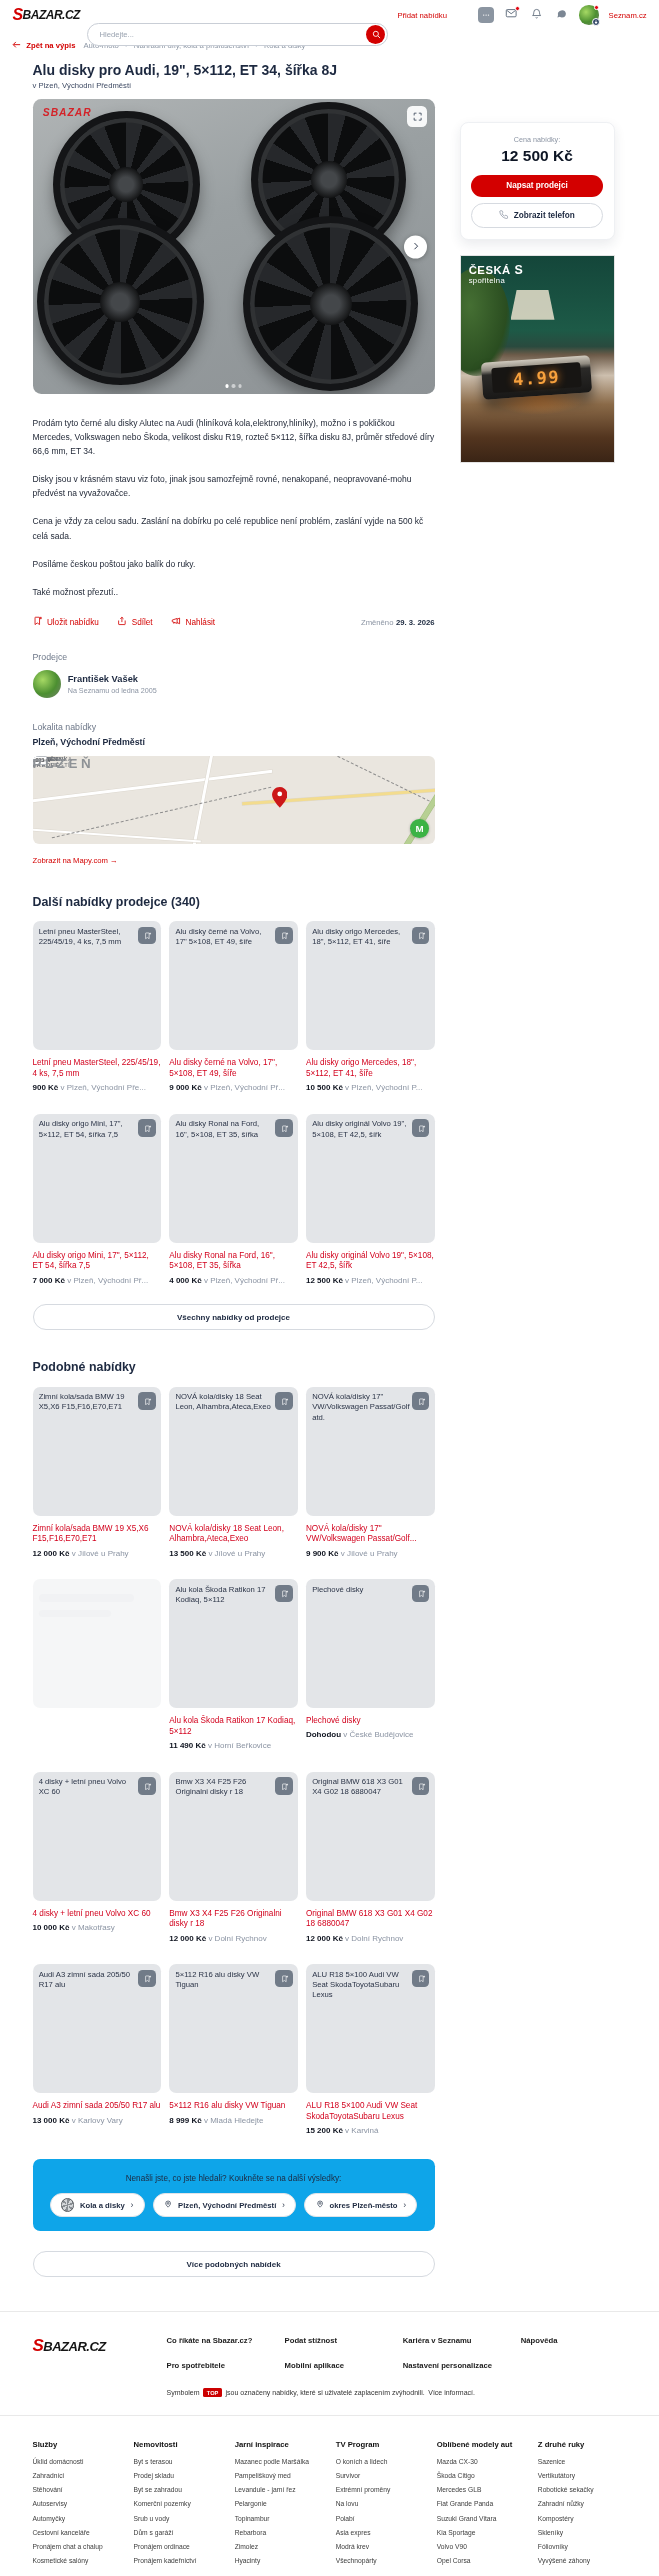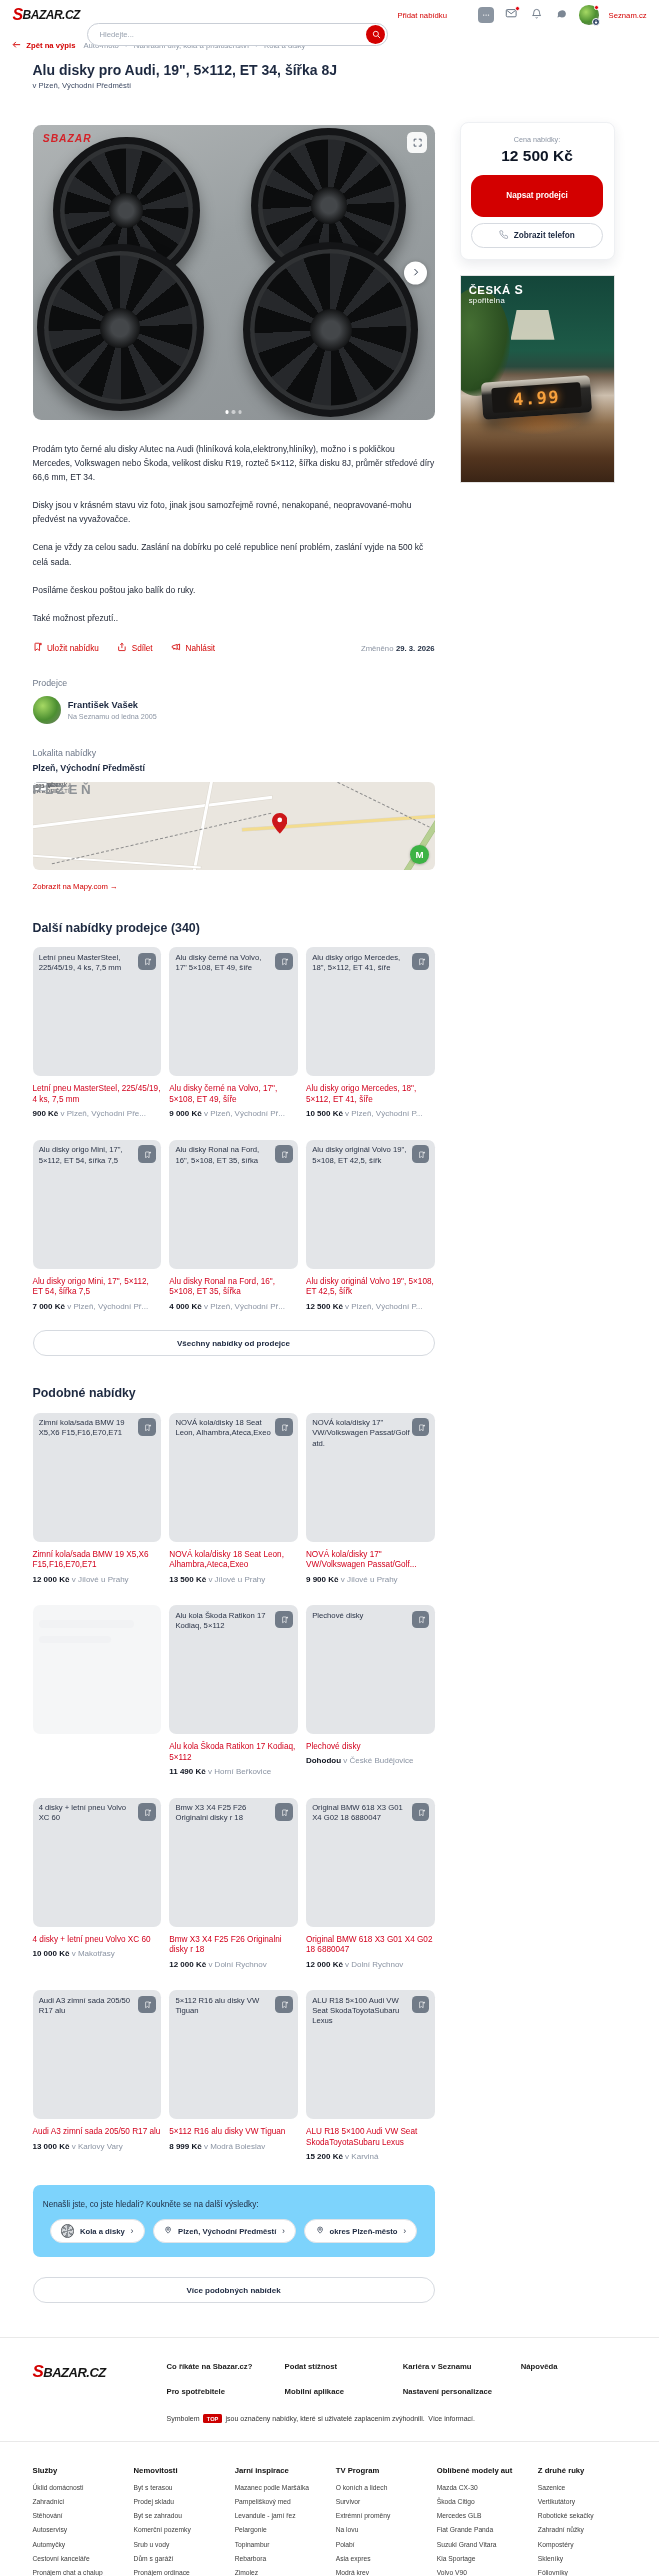--- a/index.html
+++ b/index.html
@@ -27,21 +27,21 @@
   
   .crumbrow{display:flex;align-items:center;gap:8px;padding:10.3px 12.4px 3.1px;font-size:7.7px;}
   .back{color:#d30000;font-weight:700;display:flex;align-items:center;gap:4.6px;}
   .crumbs{display:flex;align-items:center;color:#8d97a5;}
   .crumbs span:not(:last-child)::after{content:"›";margin:0 6.2px;color:#c2c8d1;}
   
   .container{width:594px;margin:0 auto;}
   h1{font-size:14px;font-weight:800;margin:7.2px 0 3.1px;color:#1d2940;}
   .subtitle{font-size:7.7px;color:#3e4a63;margin:0 0 9.3px;}
   .cols{display:flex;gap:25px;align-items:flex-start;}
-  .leftcol{width:402px;flex:0 0 402px;margin-top:26px;}
+  .leftcol{width:402px;flex:0 0 402px;}
   .rightcol{width:155px;flex:0 0 155px;}
   
   .gallery{position:relative;height:295px;border-radius:8.2px;overflow:hidden;background:linear-gradient(160deg,#b0b4b5,#9aa0a2 40%,#8d9295);}
   .wheel{position:absolute;border-radius:50%;background:repeating-conic-gradient(#26282b 0 15deg,#0c0d0e 15deg 36deg);border:7.7px solid #141517;box-shadow:inset 0 0 0 4.6px #303234,0 8.2px 14.4px rgba(0,0,0,.35);}
   .wheel::after{content:"";position:absolute;inset:37%;border-radius:50%;background:radial-gradient(circle,#44474a 0 30%,#121314 72%);}
   .wheel.w1{left:5%;top:4%;width:147px;height:147px;}
   .wheel.w2{right:7%;top:1%;width:155px;height:155px;}
   .wheel.w3{left:1%;bottom:3%;width:167px;height:167px;}
   .wheel.w4{right:4%;bottom:1%;width:175px;height:175px;}
   .watermark{position:absolute;top:8.2px;left:10.3px;color:rgba(215,22,28,.92);font-weight:800;font-style:italic;font-size:10.3px;letter-spacing:1px;}
@@ -88,31 +88,31 @@
   .bm{position:absolute;top:5.2px;right:5.2px;width:17.5px;height:17.5px;border-radius:4.6px;background:rgba(93,104,119,.85);border:0;display:grid;place-items:center;}
   .ctitle{color:#d2001c;font-size:8.2px;line-height:1.32;margin:7.7px 0 3.6px;}
   .cprice{font-size:8px;}
   .cprice b{font-weight:800;color:#0f1420;}
   .cprice .loc{color:#8b94a3;}
   .skelbars .sb{height:7.7px;border-radius:4.1px;background:#f1f2f4;margin-top:7.7px;}
   .skelbars .sb:first-child{width:82%;margin-top:9.8px;}
   .skelbars .sb:last-child{width:62%;}
   .pill-btn{display:block;width:100%;height:26px;border-radius:14px;border:0.5px solid #d6dae0;background:#fff;color:#1d2940;font-weight:800;font-size:8px;margin-top:19.6px;}
   
-  .chipsbox{background:#7dd3fc;border-radius:7.2px;padding:14.4px 10.3px;margin-top:24px;}
+  .chipsbox{background:#0ea5e9;border-radius:7.2px;padding:14.4px 10.3px;margin-top:24px;text-align:center;}
   .chipsq{font-size:8.2px;margin-bottom:10.3px;color:#1d2940;}
   .chips{display:flex;justify-content:center;gap:8.2px;}
   .chip{display:flex;align-items:center;gap:5.7px;background:#fff;border:0.5px solid #dfe3e8;border-radius:13.4px;height:24px;padding:0 10.3px;font-weight:700;font-size:7.7px;color:#1d2940;}
   .chip .chev{font-weight:400;color:#394457;font-size:8.8px;}
   .wheel-ico{width:13.4px;height:13.4px;border-radius:50%;background:repeating-conic-gradient(#8a8f94 0 24deg,#d4d7da 24deg 60deg);border:1.5px solid #565b60;}
   
   .pricecard{margin-top:23px;border:0.5px solid #eef0f3;border-radius:8.2px;padding:11.3px 10.3px;box-shadow:0 4.1px 11.3px rgba(31,45,61,.09);background:#fff;}
   .pc-label{text-align:center;color:#8b94a3;font-size:7.2px;}
   .pc-price{text-align:center;font-size:15.5px;font-weight:900;color:#0d1524;margin:3.1px 0 10.3px;}
-  .btn-red{width:100%;height:42px;border-radius:12.4px;background:#d30000;color:#fff;font-weight:800;font-size:8.2px;border:0;margin-bottom:6.2px;}
+  .btn-red{width:100%;height:22px;border-radius:12.4px;background:#d30000;color:#fff;font-weight:800;font-size:8.2px;border:0;margin-bottom:6.2px;}
   .btn-outline{width:100%;height:25px;border-radius:12.4px;background:#fff;border:0.5px solid #d6dae0;color:#1d2940;font-weight:800;font-size:8.2px;display:flex;align-items:center;justify-content:center;gap:5.2px;}
   .ad{margin-top:14.4px;width:155px;border:0.5px solid #e4e4e4;}
   .ad-photo{position:relative;height:206px;overflow:hidden;background:linear-gradient(180deg,#14463a 0%,#1d5a47 36%,#2a4a3e 44%,#6d5b49 48%,#cdbfae 58%,#8a6a48 72%,#53351f 88%,#3a2415 100%);}
   .ad-logo{position:absolute;top:8.2px;left:8.2px;color:#fff;font-weight:800;font-size:11.3px;letter-spacing:0.5px;line-height:1.05;}
   .ad-logo .sym{font-size:12.4px;}
   .ad-logo small{display:block;font-weight:400;font-size:7.7px;letter-spacing:0.3px;}
   .lamp{position:absolute;top:34px;left:50px;width:44px;height:30px;background:#e9e0cd;opacity:.85;clip-path:polygon(14% 0,86% 0,100% 100%,0 100%);}
   .plant{position:absolute;top:12.4px;left:-17.5px;width:67px;height:108px;border-radius:50%;background:radial-gradient(ellipse at 40% 35%,#456f33,#2a4d20 65%,rgba(20,40,16,0) 78%);}
   .glow{position:absolute;left:28px;top:123px;width:98px;height:36px;background:radial-gradient(ellipse,rgba(255,140,40,.55),rgba(255,140,40,0) 70%);}
   .clock{position:absolute;left:21.6px;top:103px;width:109px;height:37px;background:linear-gradient(180deg,#cfc9bd,#8f8a80 22%,#2b2a28 34%,#191817 100%);border-radius:5.2px;transform:rotate(-4deg);box-shadow:0 8.2px 11.3px rgba(0,0,0,.45);}
@@ -594,21 +594,21 @@
               <button class="bm">
                 <span><svg width="7.7" height="7.7" viewBox="0 0 24 24" fill="none" stroke="#fff" stroke-width="2">
                     <path d="M6 3h9a1 1 0 0 1 1 1v17l-5.5-4L5 21V4a1 1 0 0 1 1-1z"></path>
                     <line x1="19" y1="2" x2="19" y2="8"></line>
                     <line x1="16" y1="5" x2="22" y2="5"></line>
                   </svg></span>
               </button>
 
             </div>
             <div class="ctitle">5×112 R16 alu disky VW Tiguan</div>
-            <div class="cprice"><b>8 999 Kč</b> <span class="loc"><span>v</span> <span>Modrá Boleslav</span></span></div>
+            <div class="cprice"><b>8 999 Kč</b> <span class="loc"><span>v</span> <span>Mladá Hledejte</span></span></div>
           </a>
 
           <a class="card" href="#">
             <div class="cimg">
               <span class="overlay-t">ALU R18 5×100 Audi VW Seat SkodaToyotaSubaru Lexus</span>
               <button class="bm">
                 <span><svg width="7.7" height="7.7" viewBox="0 0 24 24" fill="none" stroke="#fff" stroke-width="2">
                     <path d="M6 3h9a1 1 0 0 1 1 1v17l-5.5-4L5 21V4a1 1 0 0 1 1-1z"></path>
                     <line x1="19" y1="2" x2="19" y2="8"></line>
                     <line x1="16" y1="5" x2="22" y2="5"></line>

